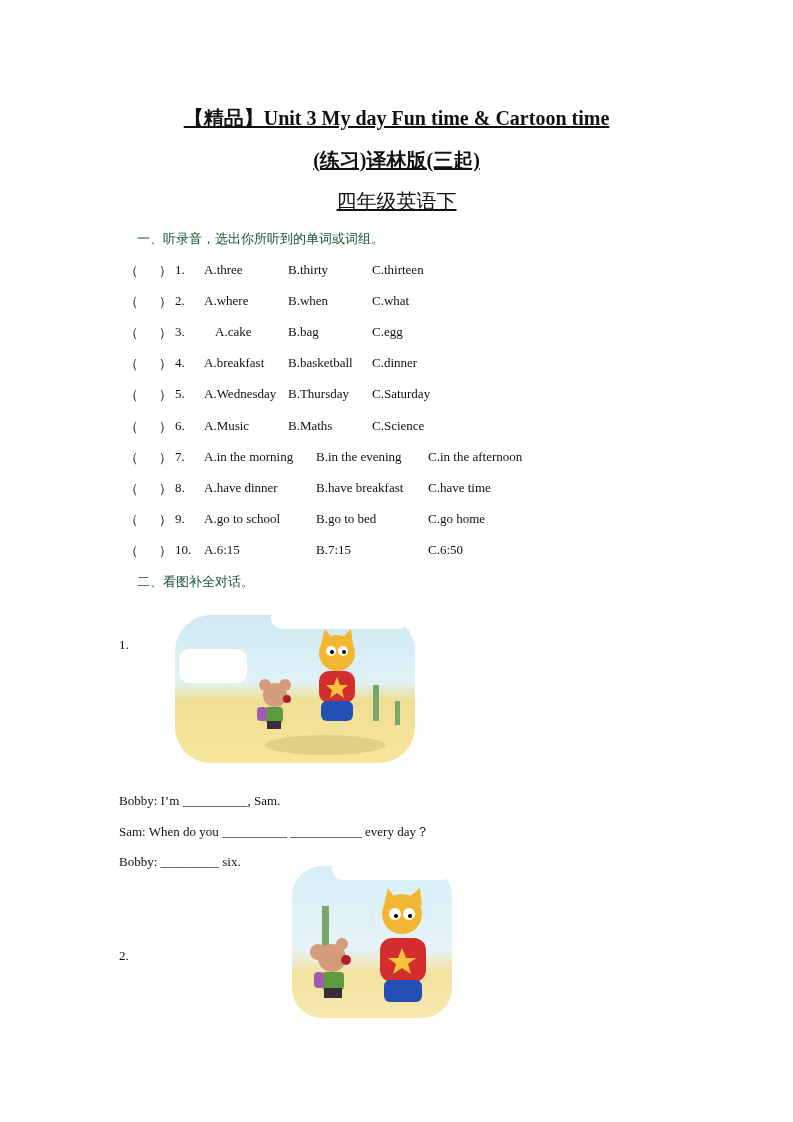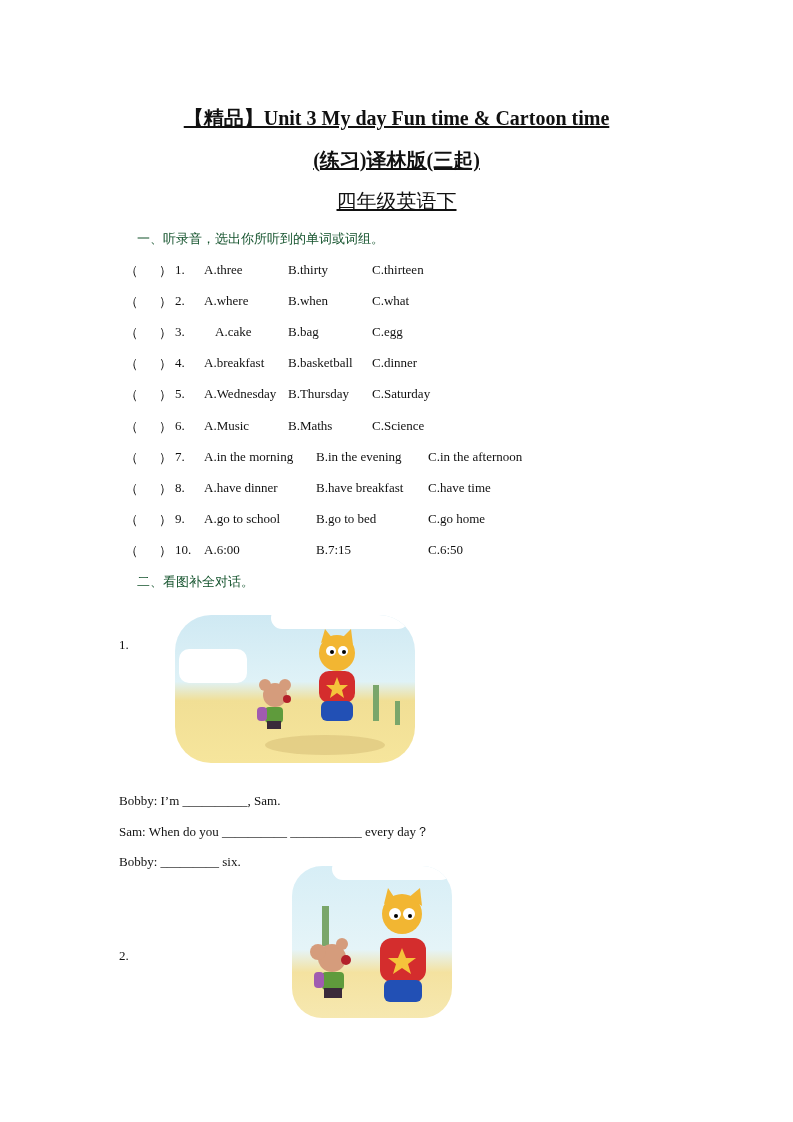--- a/index.html
+++ b/index.html
@@ -102,21 +102,21 @@
     <span class="paren-r">）</span>
     <span class="num">9.</span>
     <span style="left:85px">A.go to school</span>
     <span style="left:197px">B.go to bed</span>
     <span style="left:309px">C.go home</span>
   </div>
   <div class="q" style="top:542px">
     <span class="paren-l">（</span>
     <span class="paren-r">）</span>
     <span class="num">10.</span>
-    <span style="left:85px">A.6:00</span>
+    <span style="left:85px">A.6:15</span>
     <span style="left:197px">B.7:15</span>
     <span style="left:309px">C.6:50</span>
   </div>
 
   <div class="section" style="top:573px">二、看图补全对话。</div>
 
   <div class="dlg" style="top:637px">1.</div>
 
   <div class="pic pic1">
     <div class="bubble" style="left:4px;top:34px;width:68px;height:34px;"></div>

